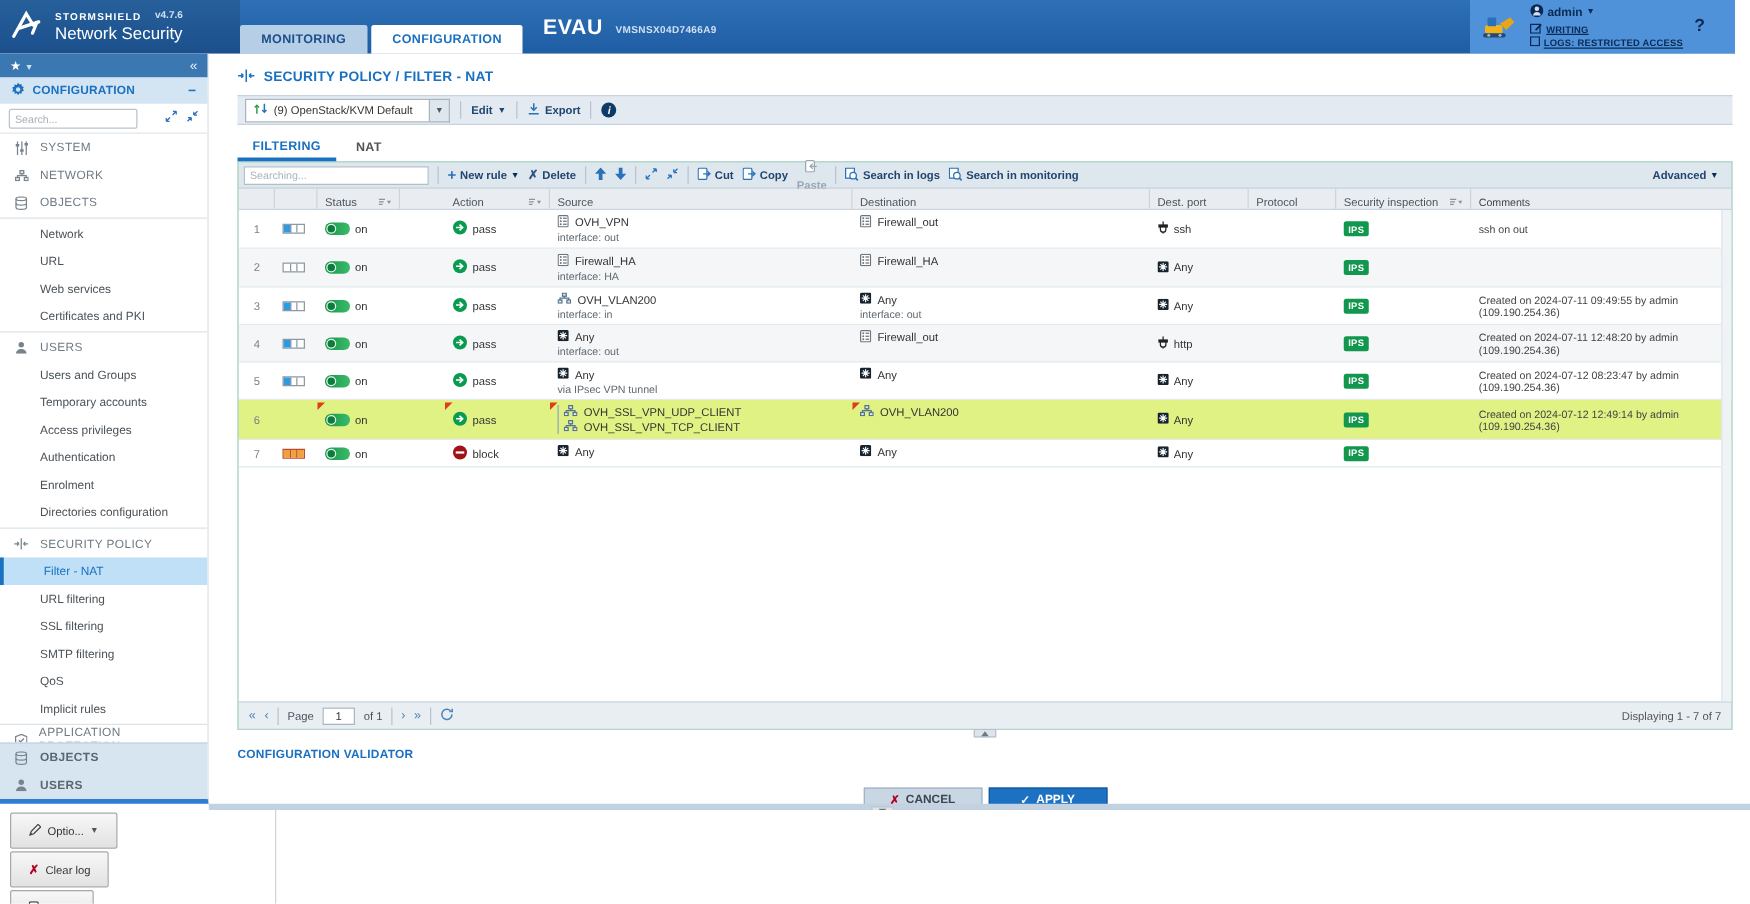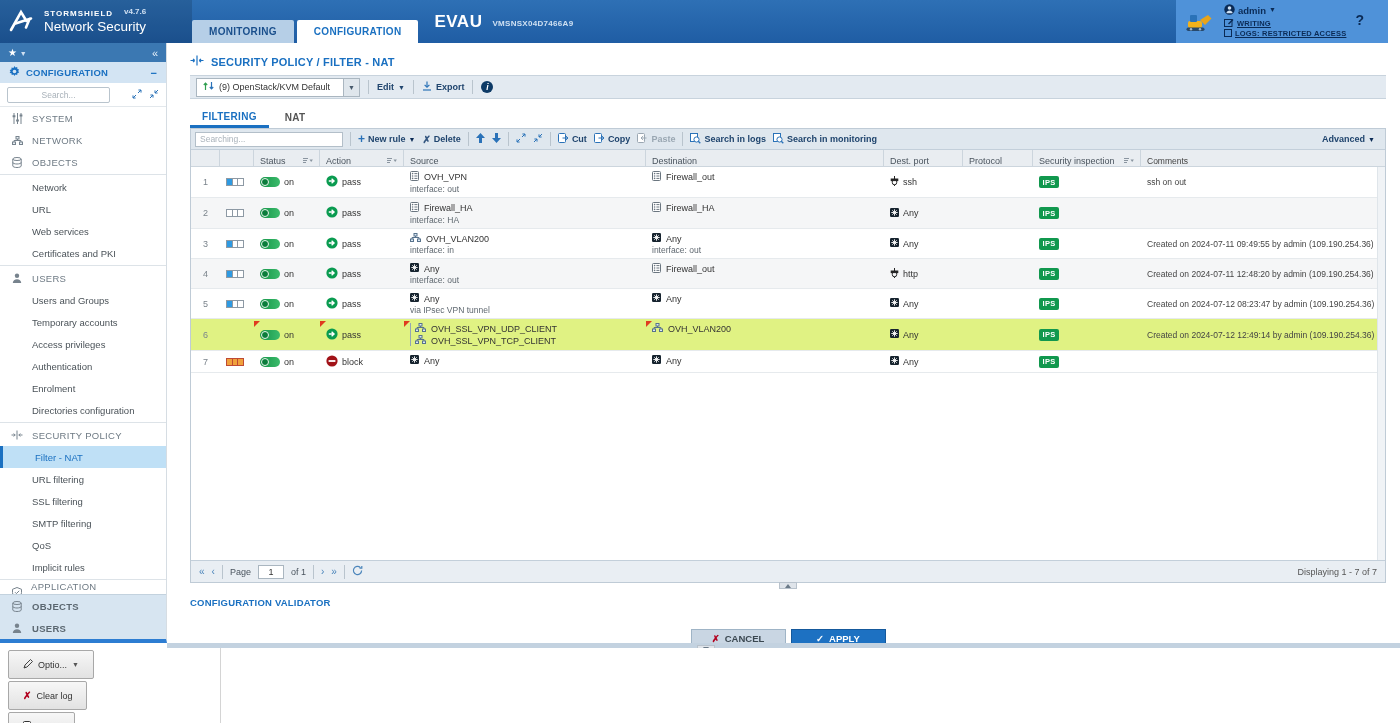--- a/index.html
+++ b/index.html
@@ -31,21 +31,21 @@
   .app-body { position:absolute; top:43px; left:0; right:0; height:600px; display:flex; }
 
   
   .sidebar { width:167px; background:#fff; border-right:1px solid #d6dde3; display:flex; flex-direction:column; border-bottom:4px solid #2d7dd2; }
   .sb-top { height:19px; background:#3b78b2; display:flex; align-items:center; padding:0 8px; color:#fff; }
   .sb-star { font-size:10px; cursor:pointer; } .sb-star .caret{ color:#cfe0f2; }
   .sb-collapse { margin-left:auto; font-size:11px; cursor:pointer; color:#e8f1fa; }
   .sb-config { height:21px; background:#d3e4f3; display:flex; align-items:center; gap:6px; padding:0 9px; color:#1a70c1; font-weight:bold; font-size:9.5px; letter-spacing:.2px; }
   .sb-config .minus { margin-left:auto; cursor:pointer; font-size:11px; }
   .sb-search { height:24px; display:flex; align-items:center; padding:0 7px; gap:5px; border-bottom:1px solid #e3e8ec; }
-  .sb-search input { width:103px; height:16px; border:1px solid #b9c4cd; border-radius:2px; font-size:8.5px; padding:0 4px; color:#555; font-family:inherit;text-align:center; }
+  .sb-search input { width:103px; height:16px; border:1px solid #b9c4cd; border-radius:2px; font-size:8.5px; padding:0 4px; color:#555; font-family:inherit; }
   .sb-search input::placeholder { color:#a8b1b9; }
   .sb-arrows { margin-left:auto; display:flex; gap:7px; }
   .sb-list { flex:1; overflow:hidden; }
   .sb-item { height:22px; display:flex; align-items:center; gap:8px; padding:0 10px; cursor:pointer; }
   .sb-section .sb-lab { color:#6e7a84; font-size:9.5px; letter-spacing:.3px; }
   .sb-ic { width:14px; display:flex; justify-content:center; }
   .sb-child { padding-left:32px; }
   .sb-child .sb-lab { color:#4a5258; font-size:9.5px; }
   .sb-child.active { background:#bfe0f6; border-left:3px solid #1a70c1; }
   .sb-child.active .sb-lab { color:#1a70c1; }
@@ -68,21 +68,21 @@
   .view-tabs { margin-top:8px; display:flex; gap:4px; height:21px; }
   .vtab { padding:0 12px; display:flex; align-items:center; font-size:10px; font-weight:bold; color:#555; letter-spacing:.3px; cursor:pointer; }
   .vtab.active { color:#1a70c1; border-bottom:3px solid #1a70c1; }
 
   
   .grid { height:455px; border:1px solid #bfcbd6; display:flex; flex-direction:column; background:#86efac; }
   .rule-toolbar { height:21px; background:#dfe7ee; border-bottom:1px solid #c3cfda; display:flex; align-items:center; padding:0 4px; gap:7px; flex-shrink:0; }
   .rule-toolbar input { width:148px; height:15px; border:1px solid #b3bfc9; font-size:8.5px; padding:0 4px; color:#666; font-family:inherit; }
   .rule-toolbar input::placeholder { color:#aab3bb; }
   .rt-btn { display:flex; align-items:center; gap:3px; color:#20456e; font-size:9px; font-weight:bold; cursor:pointer; white-space:nowrap; }
-  .rt-btn.disabled { color:#9aa7b2; }
+  .rt-btn.disabled { color:#9aa7b2;flex-direction:column; }
   .rt-plus { color:#2a72b8; font-size:12px; font-weight:bold; }
   .rt-x { color:#32557f; font-size:10px; font-weight:bold; }
   .advanced { margin-left:auto; padding-right:6px; }
 
   .thead { height:17px; background:#e9edf1; border-bottom:1px solid #ccd5dd; display:flex; flex-shrink:0; }
   .th { font-size:9px; color:#4a545e; display:flex; align-items:flex-end; padding:0 6px; border-right:1px solid #ccd5dd; gap:5px; }
   .th:last-child { border-right:none; }
   .sort-ic { margin-left:auto; cursor:pointer; }
 
   .rows { flex:0 0 auto; }
@@ -90,21 +90,21 @@
   .grid-fill::after, .rows-wrap::after { content:""; position:absolute; top:0; bottom:0; right:0; width:7px; background:#f0f3f6; border-left:1px solid #dfe5ea; }
   .rows-wrap { position:relative; }
   .row { display:flex; min-height:22px; border-bottom:1px solid #e6eaed; background:#fff; cursor:pointer; }
   .row:nth-child(even) { background:#f5f6f7; }
   .row.hl { background:#e0f283; }
   .c { padding:3px 6px; font-size:9px; color:#333; position:relative; }
   .ctr { display:flex; align-items:center; }
   .cnum { width:29px; justify-content:center; color:#7a838b; }
   .cusage { width:34px; }
   .cstatus { width:66px; gap:4px; }
-  .caction { width:84px; gap:4px; }
+  .caction { width:84px; gap:4px;margin-left:36px; }
   .csrc { width:242px; }
   .cdst { width:238px; }
   .cport { width:79px; gap:4px; }
   .cproto { width:70px; }
   .cinsp { width:108px; }
   .ccmt { flex:1; color:#444; font-size:8.5px; }
 
   .usage { display:inline-flex; width:18px; height:8px; border:1px solid #8d99a4; background:#fff; }
   .usage i { flex:1; border-right:1px solid #8d99a4; }
   .usage i:last-child { border-right:none; }

